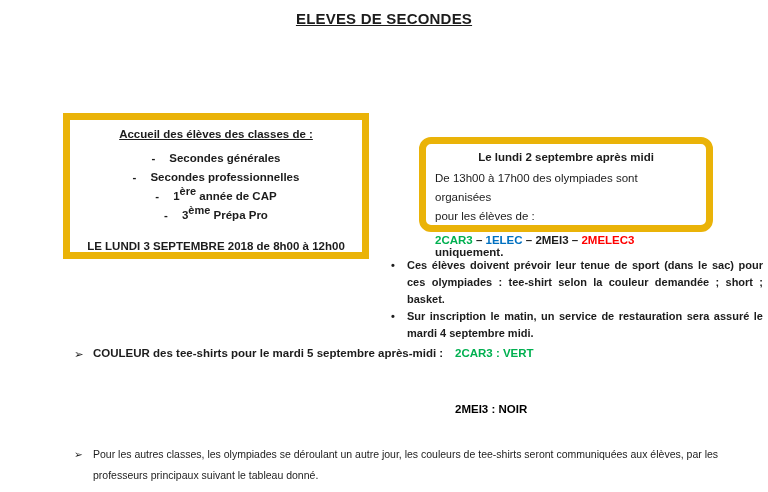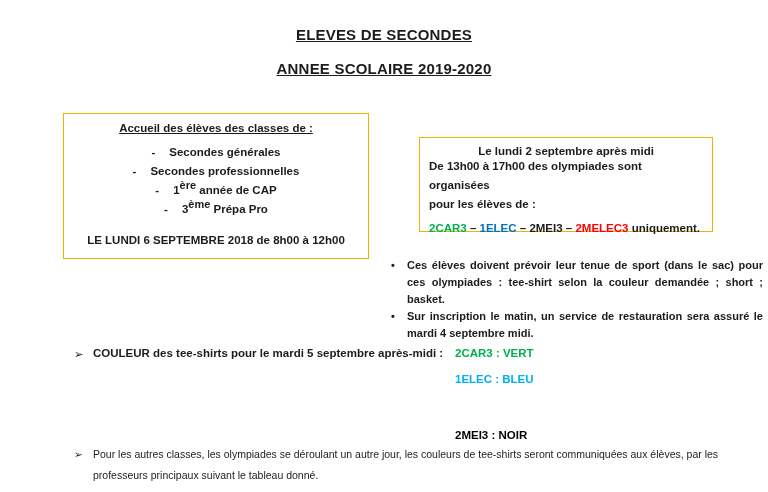--- a/index.html
+++ b/index.html
@@ -15,26 +15,26 @@
   }
   .title {
     position: absolute;
     left: 0; right: 0;
     text-align: center;
     font-size: 15px;
     font-weight: 700;
     text-decoration: underline;
     letter-spacing: 0.2px;
   }
-  .t1 { top: 26px; }
+  .t1 { top: 10px; }
   .t2 { top: 60px; }
 
   .box {
     position: absolute;
-    border: 1px solid #eab308;
+    border: 7px solid #eab308;
     background: #ffffff;
   }
   .accueil {
     left: 63px; top: 113px;
     width: 306px; height: 146px;
     padding-top: 8px;
   }
   .box-heading {
     text-align: center;
     font-size: 11.5px;
@@ -55,29 +55,31 @@
     margin-top: 15px;
     text-align: center;
     font-size: 11.5px;
     font-weight: 700;
   }
 
   .olymp {
     left: 419px; top: 137px;
     width: 294px; height: 95px;
     padding: 7px 9px 16px 9px;
+    border-radius: 12px;
   }
   .olymp-heading {
     text-align: center;
     font-size: 11.5px;
     font-weight: 700;
   }
   .olymp-body {
-    font-size: 11.5px;
-    font-weight: 700;
+    margin-top: 6px;
+    font-size: 11.5px;
+    font-weight: 400;
     line-height: 19px;
   }
   .olymp-classes {
     margin-top: 8px;
     font-size: 11.5px;
     font-weight: 700;
   }
 
   .c-green { color: #00B050; }
   .c-blue  { color: #0070C0; }
@@ -139,21 +141,20 @@
     line-height: 21px;
   }
   .footer-text { flex: 1; }
 </style>
 </head>
 <body>
 
 <div class="page">
 
   <div class="title t1">ELEVES DE SECONDES</div>
-  <div class="title t2">ANNEE SCOLAIRE 2019-2020</div>
 
   <div class="box accueil">
     <div class="box-heading">Accueil des élèves des classes de :</div>
     <div class="accueil-items">
       <div class="accueil-item">
         <span class="dash">-</span>
         <span><span>Secondes générales</span><sup></sup><span></span></span>
       </div>
       <div class="accueil-item">
         <span class="dash">-</span>
@@ -161,21 +162,21 @@
       </div>
       <div class="accueil-item">
         <span class="dash">-</span>
         <span><span>1</span><sup>ère</sup><span> année de CAP</span></span>
       </div>
       <div class="accueil-item">
         <span class="dash">-</span>
         <span><span>3</span><sup>ème</sup><span> Prépa Pro</span></span>
       </div>
     </div>
-    <div class="accueil-date">LE LUNDI 6 SEPTEMBRE 2018 de 8h00 à 12h00</div>
+    <div class="accueil-date">LE LUNDI 3 SEPTEMBRE 2018 de 8h00 à 12h00</div>
   </div>
 
   <div class="box olymp">
     <div class="olymp-heading">Le lundi 2 septembre après midi</div>
     <div class="olymp-body">
       <div>De 13h00 à 17h00 des olympiades sont organisées</div>
       <div>pour les élèves de :</div>
     </div>
     <div class="olymp-classes"><span class="c-green">2CAR3</span><span> – </span><span class="c-blue">1ELEC</span><span> – 2MEI3 – </span><span class="c-red">2MELEC3</span><span> uniquement.</span></div>
   </div>
@@ -191,21 +192,20 @@
     </div>
   </div>
 
   <div class="couleur-row">
     <span class="arrow">➢</span>
     <span class="couleur-label">COULEUR des tee-shirts pour le mardi 5 septembre après-midi :</span>
   </div>
 
   <div class="color-list">
     <div class="color-line c-green">2CAR3 : VERT</div>
-    <div class="color-line c-lblue">1ELEC : BLEU</div>
     <div class="color-line c-black">2MEI3 : NOIR</div>
   </div>
 
   <div class="footer-note">
     <span class="arrow">➢</span>
     <span class="footer-text">Pour les autres classes, les olympiades se déroulant un autre jour, les couleurs de tee-shirts seront communiquées aux élèves, par les professeurs principaux suivant le tableau donné.</span>
   </div>
 
 </div>
 

